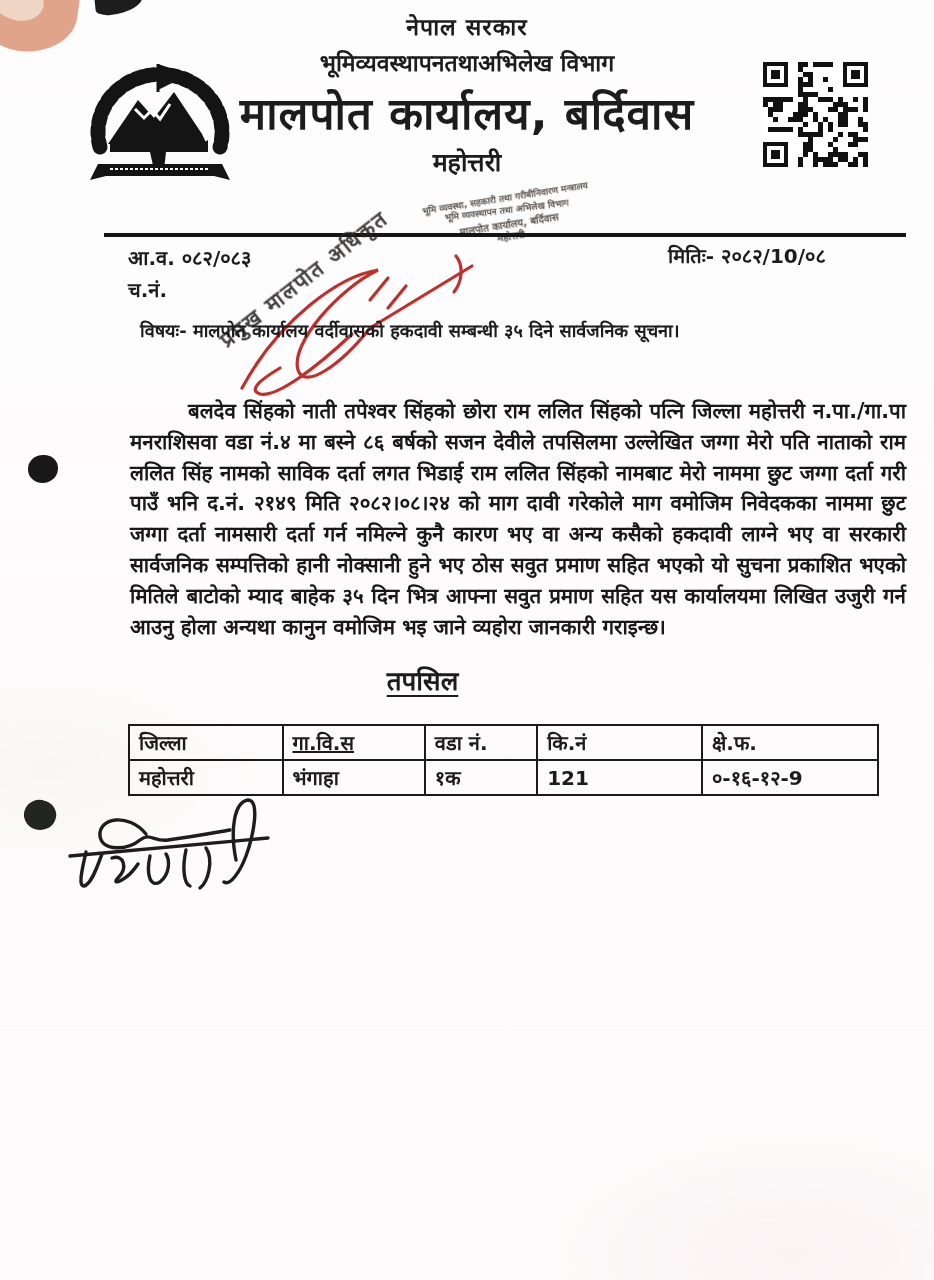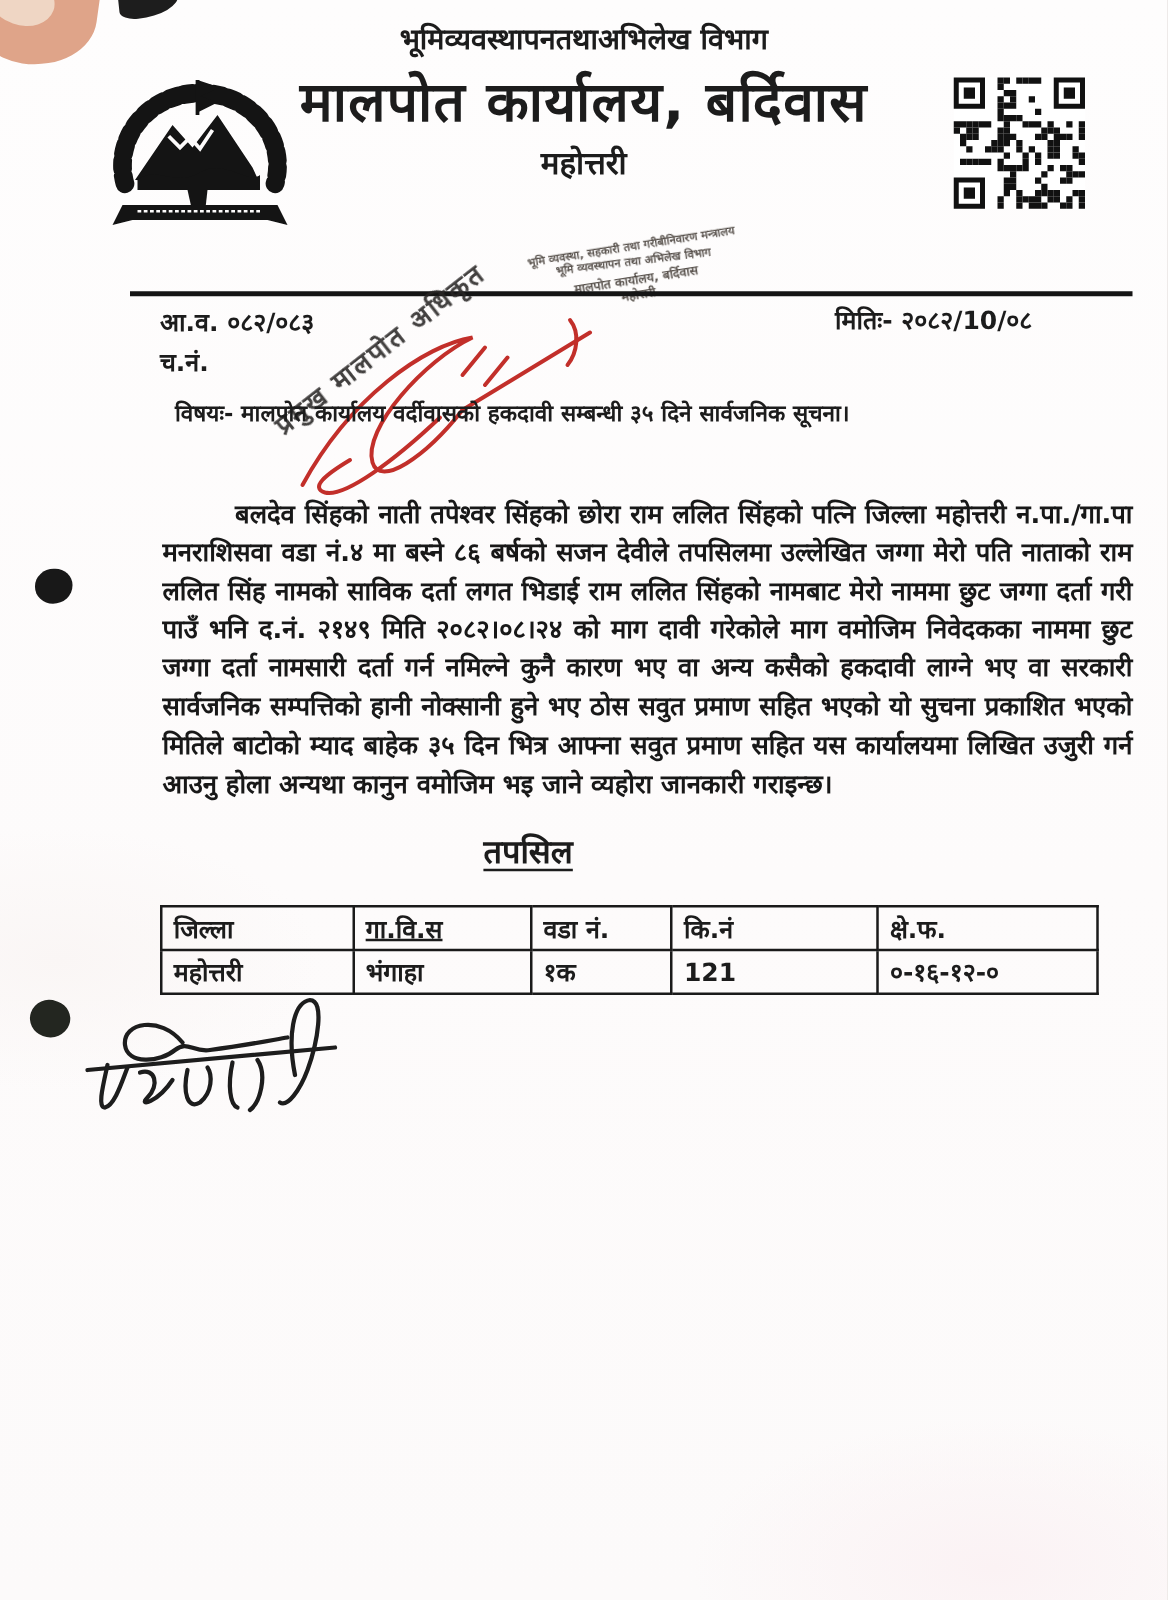--- a/index.html
+++ b/index.html
@@ -247,20 +247,21 @@
       <div class="module" style="left: 50px; top: 100px;"></div>
       <div class="module" style="left: 60px; top: 100px;"></div>
       <div class="module" style="left: 65px; top: 100px;"></div>
       <div class="module" style="left: 70px; top: 100px;"></div>
       <div class="module" style="left: 85px; top: 100px;"></div>
       <div class="module" style="left: 90px; top: 100px;"></div>
       <div class="module" style="left: 100px; top: 100px;"></div>
     </div>
 
   <div class="letterhead">
+    <div class="lh-gov">नेपाल सरकार</div>
     <div class="lh-dept">भूमिव्यवस्थापनतथाअभिलेख विभाग</div>
     <div class="lh-office">मालपोत कार्यालय, बर्दिवास</div>
     <div class="lh-dist">महोत्तरी</div>
   </div>
 
   <div class="office-stamp">
     <div class="s1">भूमि व्यवस्था, सहकारी तथा गरीबीनिवारण मन्त्रालय</div>
     <div class="s2">भूमि व्यवस्थापन तथा अभिलेख विभाग</div>
     <div class="s3">मालपोत कार्यालय, बर्दिवास</div>
     <div class="s4">महोत्तरी</div>
@@ -299,21 +300,21 @@
       <td class="col-1">गा.वि.स</td>
       <td class="col-2">वडा नं.</td>
       <td class="col-3">कि.नं</td>
       <td class="col-4">क्षे.फ.</td>
     </tr>
     <tr>
       <td>महोत्तरी</td>
       <td>भंगाहा</td>
       <td>१क</td>
       <td>121</td>
-      <td>०-१६-१२-०</td>
+      <td>०-१६-१२-9</td>
     </tr>
   </tbody>
     </table>
 
   <div class="bottom-sign">
     <svg viewBox="0 0 250 120" width="250" height="120">
       <g fill="none" stroke="#1d1d1d" stroke-width="3.4" stroke-linecap="round">
         <path d="M88,44 C70,22 40,28 42,46 C44,62 70,60 82,50 C92,42 96,52 110,50 C140,46 160,42 172,40"></path>
         <path d="M178,70 C172,40 176,12 190,10 C202,10 196,44 188,66 C182,82 172,96 166,92"></path>
         <path d="M12,66 L210,48"></path>

